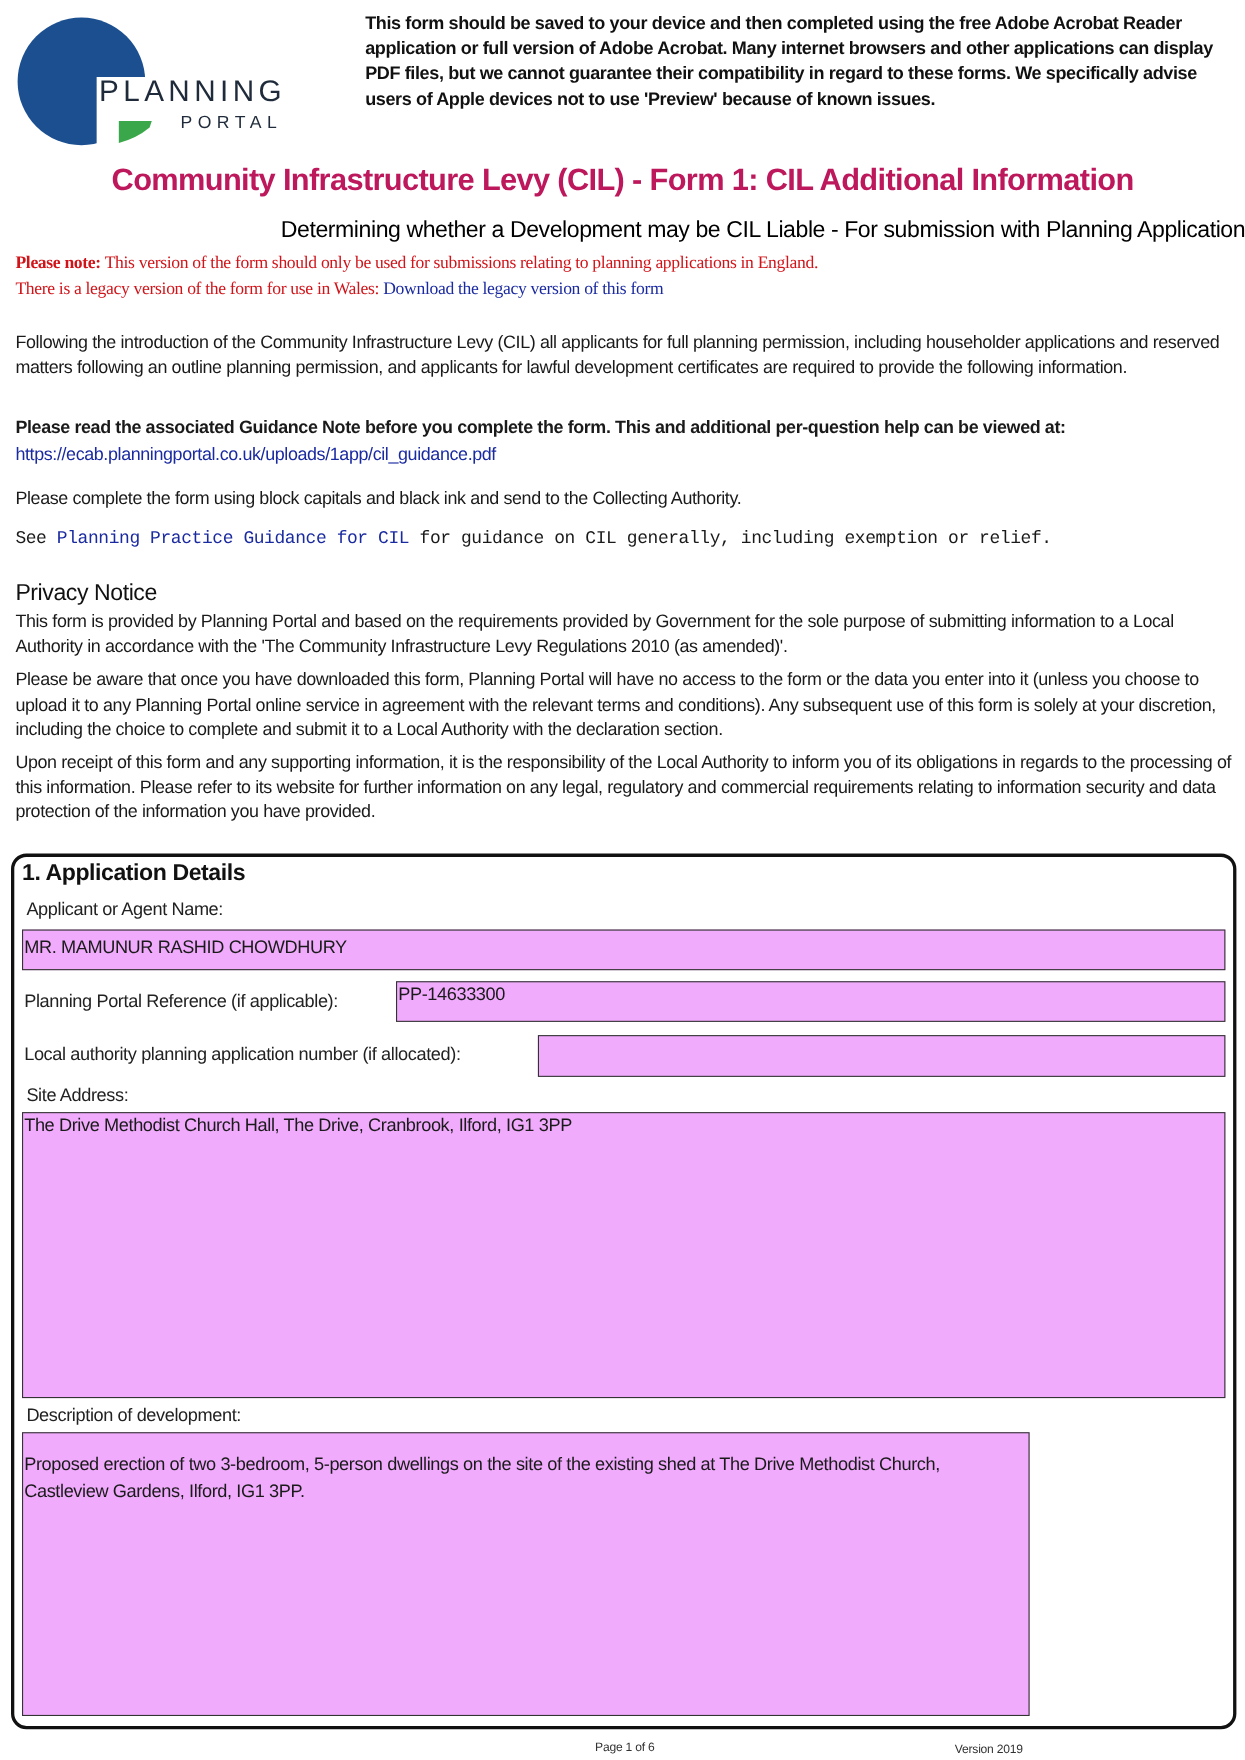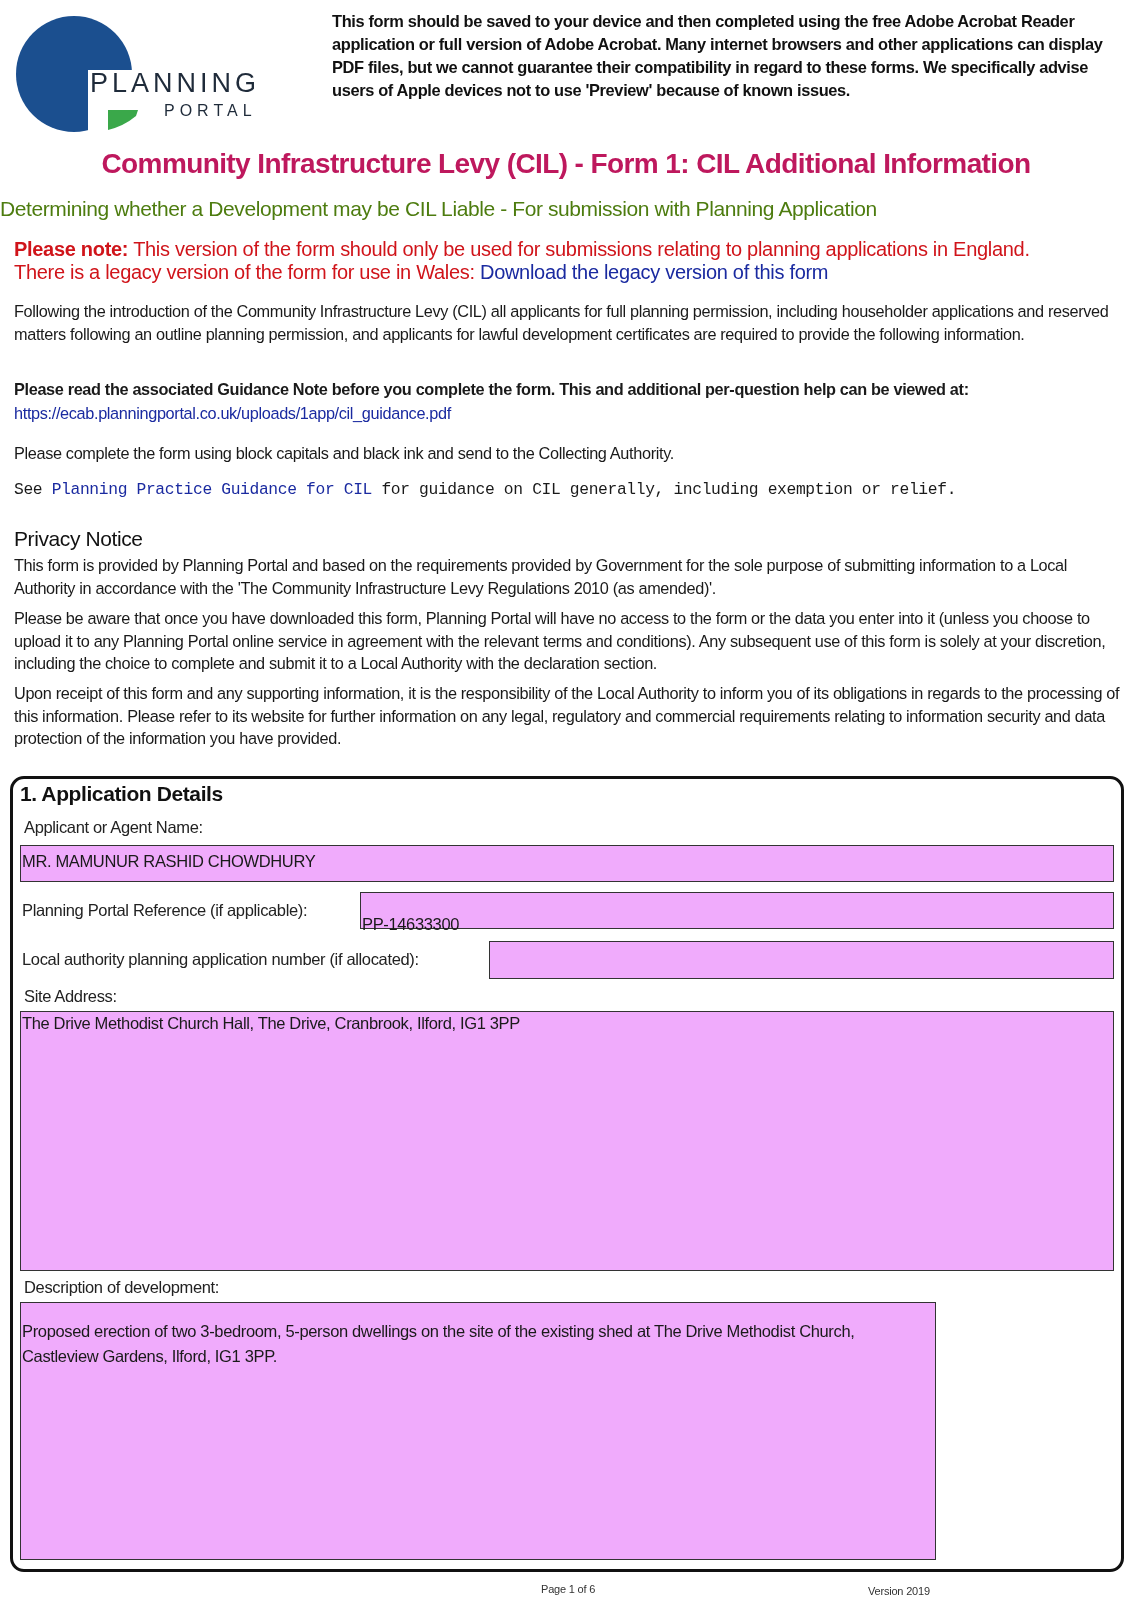--- a/index.html
+++ b/index.html
@@ -21,25 +21,25 @@
       left: 332px; top: 10px; width: 790px;
       font-size: 16.4px; line-height: 23px; font-weight: bold;
       letter-spacing: -0.35px; color: #111;
     }
 
     .title {
       left: 0; top: 148px; width: 1132px; text-align: center;
       font-size: 28px; font-weight: bold; letter-spacing: -0.6px; color: #be185d;
     }
     .subtitle {
-      left: 0; top: 197px; width: 1132px; text-align: left;
-      font-size: 21px; letter-spacing: -0.4px; color: #4d7c0f;
+      left: 0; top: 197px; width: 1132px; text-align: right;
+      font-size: 21px; letter-spacing: -0.4px; color: #000000;
     }
 
-    .note { left: 14px; top: 238px; font-size: 20px; line-height: 23px; letter-spacing: -0.3px; color: #d0141a; width: 1110px; }
+    .note { left: 14px; top: 228px; font-size: 16px; line-height: 23px; letter-spacing: -0.3px; color: #d0141a; width: 1110px; font-family: Liberation Serif, serif; }
     .note b { color: #d0141a; }
     .link { color: #1a2aa0; cursor: pointer; }
 
     .para { left: 14px; width: 1108px; font-size: 16.3px; line-height: 22.5px; letter-spacing: -0.35px; color: #1a1a1a; }
     .para.bold { font-weight: bold; }
 
     .privacy-heading { left: 14px; top: 527px; font-size: 21px; font-weight: normal; letter-spacing: -0.4px; color: #111; }
 
     
     .section-box {
@@ -98,21 +98,21 @@
 <div class="abs para" style="top:607px;">Please be aware that once you have downloaded this form, Planning Portal will have no access to the form or the data you enter into it (unless you choose to upload it to any Planning Portal online service in agreement with the relevant terms and conditions). Any subsequent use of this form is solely at your discretion, including the choice to complete and submit it to a Local Authority with the declaration section.</div>
 <div class="abs para" style="top:682px;">Upon receipt of this form and any supporting information, it is the responsibility of the Local Authority to inform you of its obligations in regards to the processing of this information. Please refer to its website for further information on any legal, regulatory and commercial requirements relating to information security and data protection of the information you have provided.</div>
 
 <div class="abs section-box"></div>
 <div class="abs section-title">1. Application Details</div>
 
 <div class="abs field-label" style="left:24px; top:818px;">Applicant or Agent Name:</div>
 <div class="abs field" style="left:20px; top:845px; width:1094px; height:37px;">MR. MAMUNUR RASHID CHOWDHURY</div>
 
 <div class="abs field-label" style="left:22px; top:901px;">Planning Portal Reference (if applicable):</div>
-<div class="abs field" style="left:360px; top:892px; width:754px; height:37px; padding-top:20px;">PP-14633300</div>
+<div class="abs field" style="left:360px; top:892px; width:754px; height:37px; padding-top:0;">PP-14633300</div>
 
 <div class="abs field-label" style="left:22px; top:950px;">Local authority planning application number (if allocated):</div>
 <div class="abs field" style="left:489px; top:941px; width:625px; height:38px;"></div>
 
 <div class="abs field-label" style="left:24px; top:987px;">Site Address:</div>
 <div class="abs field" style="left:20px; top:1011px; width:1094px; height:260px; padding-top:0;">The Drive Methodist Church Hall, The Drive, Cranbrook, Ilford, IG1 3PP</div>
 
 <div class="abs field-label" style="left:24px; top:1278px;">Description of development:</div>
 <div class="abs field" style="left:20px; top:1302px; width:916px; height:258px; padding-top:16px; line-height:25px;">Proposed erection of two 3-bedroom, 5-person dwellings on the site of the existing shed at The Drive Methodist Church, Castleview Gardens, Ilford, IG1 3PP.</div>
 

